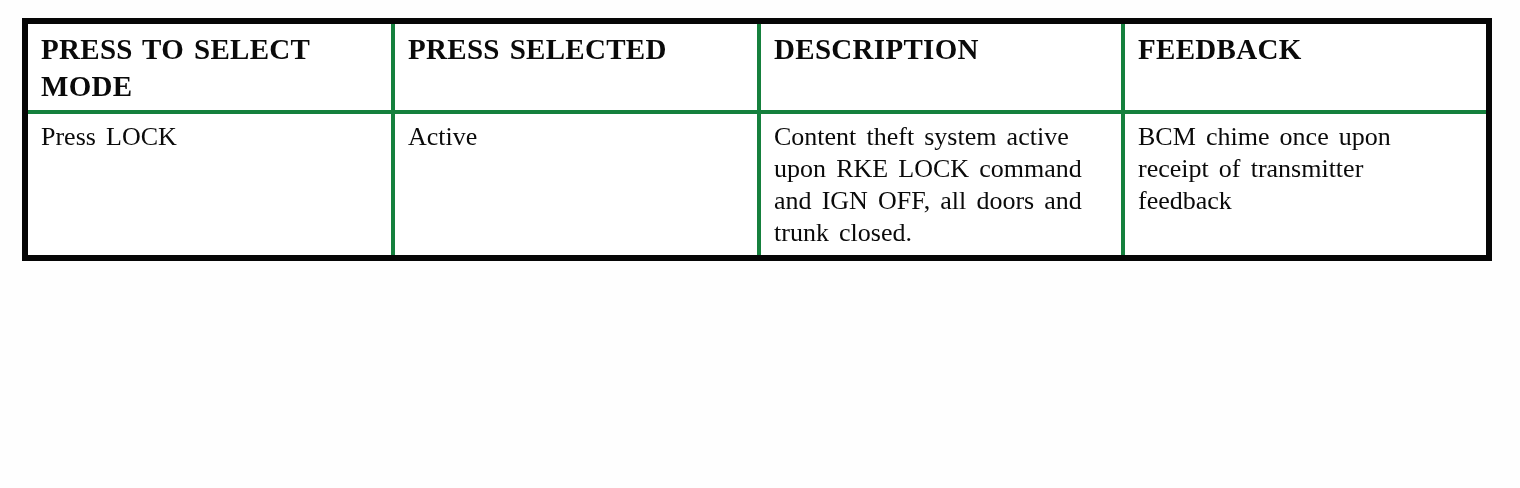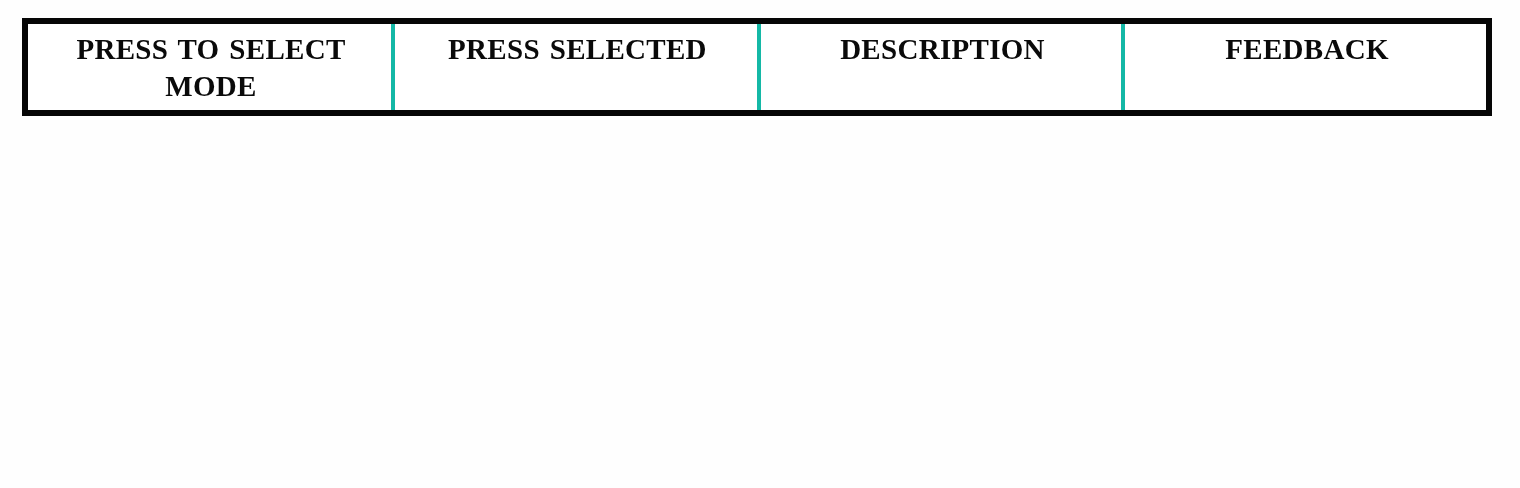--- a/index.html
+++ b/index.html
@@ -25,23 +25,23 @@
     left: 22px;
     top: 18px;
     width: 1464px;
     border-collapse: collapse;
     table-layout: fixed;
     background: #ffffff;
     border: 6px solid #060606;
   }
   .modes-table th,
   .modes-table td {
-    border: 4px solid #14b8a6;
+    border: 4px solid #15803d;
     vertical-align: top;
-    text-align: center;
+    text-align: left;
     padding: 7px 10px 6px 13px;
     white-space: pre-line;
     overflow: hidden;
   }
   .modes-table th {
     font-size: 29px;
     font-weight: bold;
     line-height: 1.26;
     letter-spacing: 0.3px;
     word-spacing: 0.08em;
@@ -71,15 +71,26 @@
     <thead>
       <tr>
         <th>PRESS TO SELECT
 MODE</th>
         <th>PRESS SELECTED</th>
         <th>DESCRIPTION</th>
         <th>FEEDBACK</th>
       </tr>
     </thead>
     <tbody>
+      <tr class="row-1">
+        <td>Press LOCK</td>
+        <td>Active</td>
+        <td>Content theft system active
+upon RKE LOCK command
+and IGN OFF, all doors and
+trunk closed.</td>
+        <td>BCM chime once upon
+receipt of transmitter
+feedback</td>
+      </tr>
     </tbody>
   </table>
 </div>
 
 </body></html>

